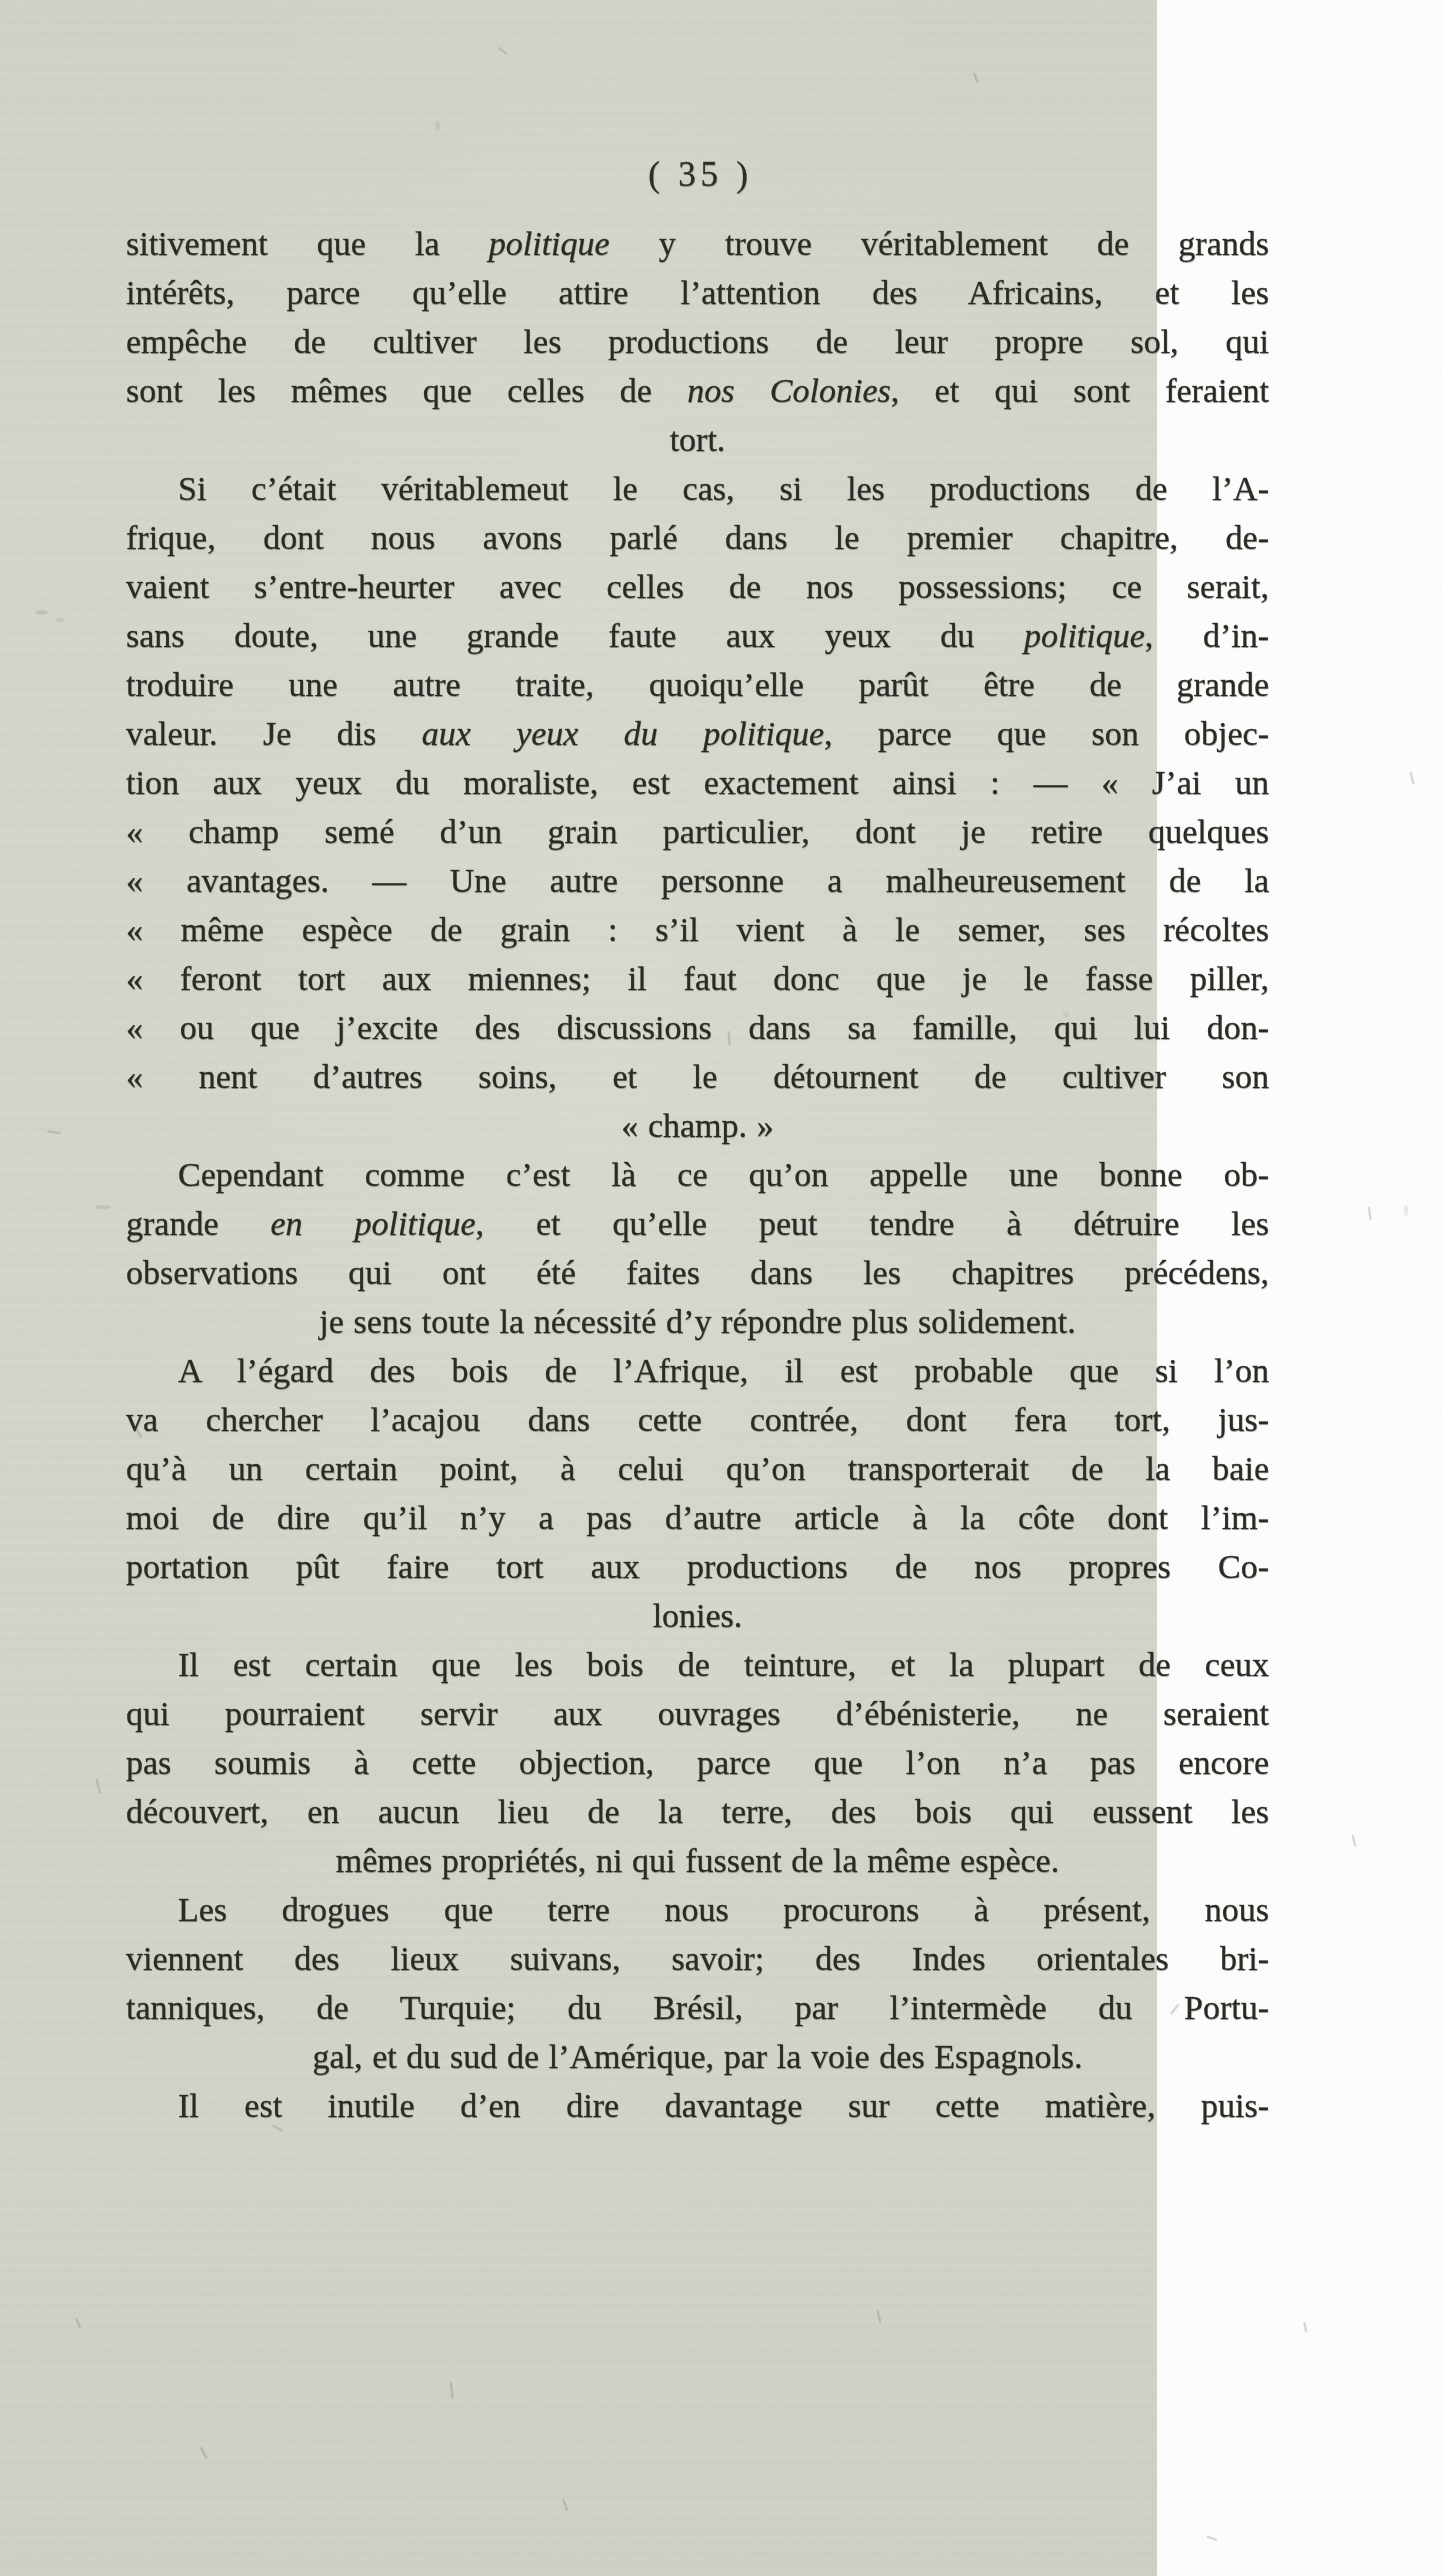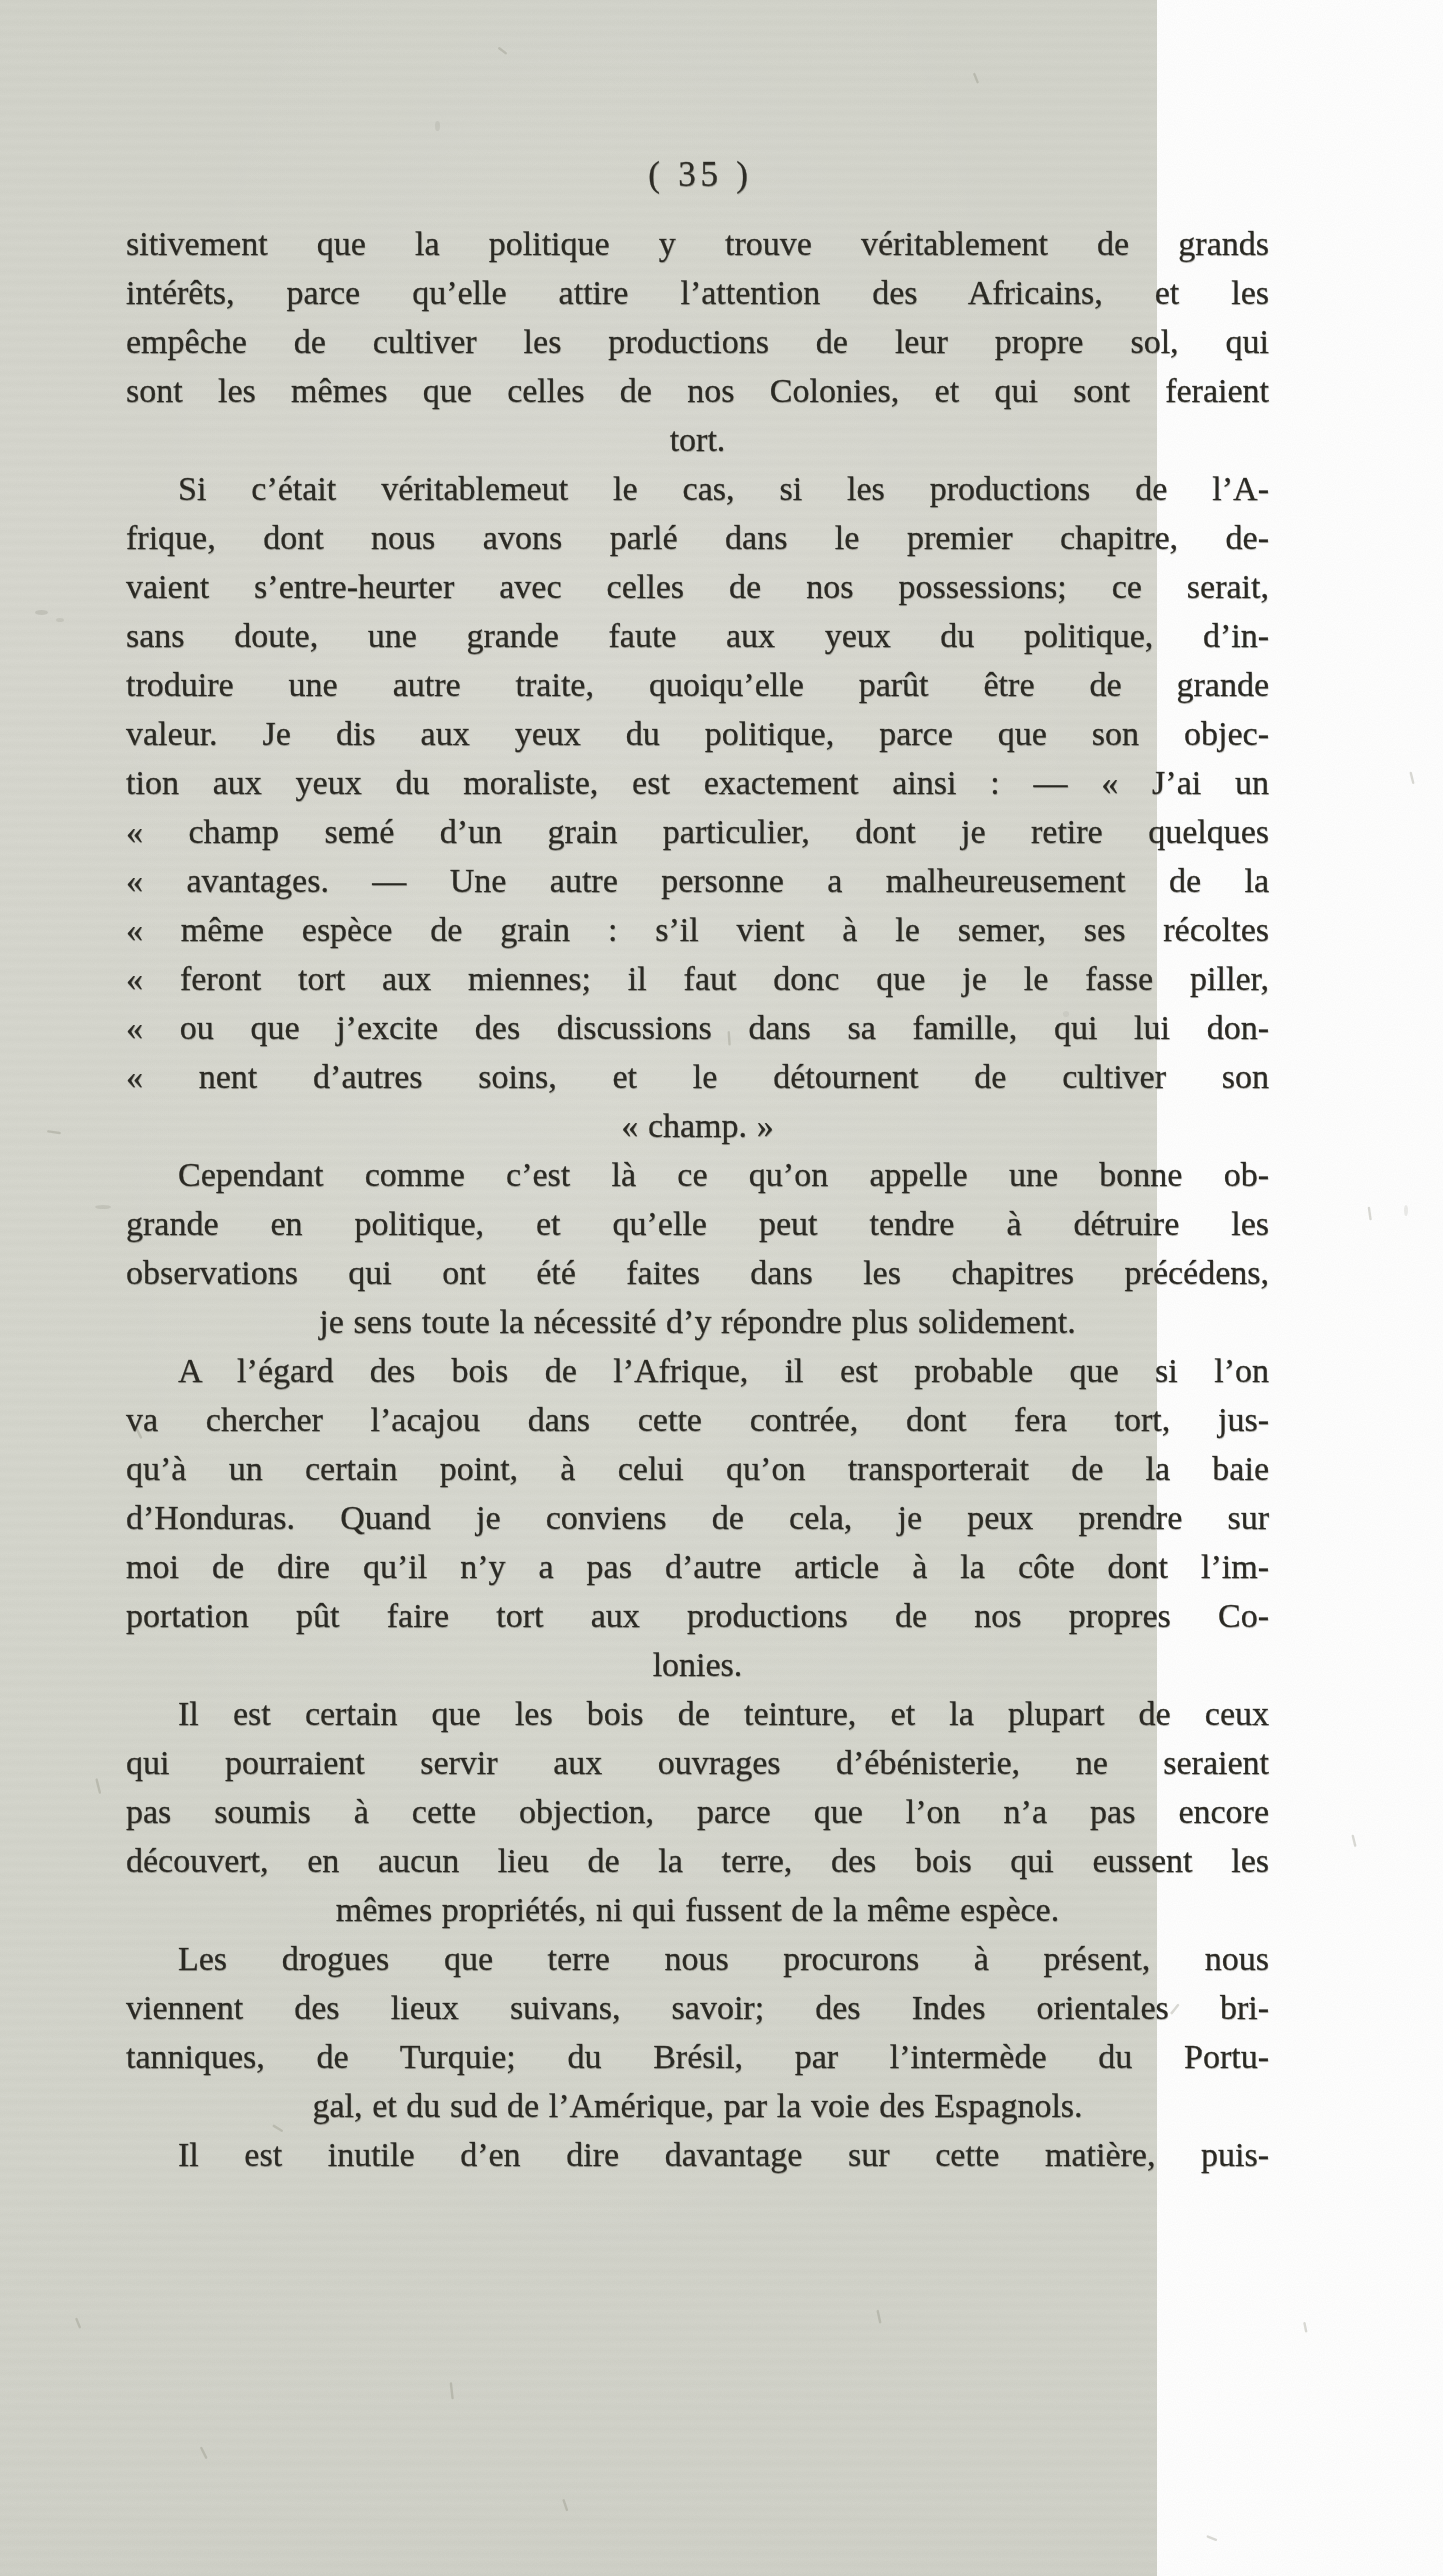--- a/index.html
+++ b/index.html
@@ -36,21 +36,21 @@
     font-size: 34px;
     line-height: 49px;
     color: #2b2a24;
     text-shadow: 0.5px 0.7px 0.8px rgba(55,53,45,0.38);
     -webkit-text-stroke: 0.3px rgba(43,42,36,0.72);
     word-spacing: 1.2px;
   }
   .line { text-align: center; }
   .line.just { text-align: justify; text-align-last: justify; }
   .line.ind { text-indent: 52px; }
-  .it { }
+  .it { font-style: italic; }
   .speck {
     position: absolute;
     background: rgba(72,72,58,0.30);
     border-radius: 50%;
     pointer-events: none;
   }
 </style>
 </head>
 <body>
 
@@ -106,21 +106,20 @@
       <div class="line just"><span>« ou que j’excite des discussions dans sa famille, qui lui don-</span></div>
       <div class="line just"><span>« nent d’autres soins, et le détournent de cultiver son</span></div>
       <div class="line"><span>« champ. »</span></div>
       <div class="line ind just"><span>Cependant comme c’est là ce qu’on appelle une bonne ob-</span></div>
       <div class="line just"><span>grande </span><span class="it">en politique</span><span>, et qu’elle peut tendre à détruire les</span></div>
       <div class="line just"><span>observations qui ont été faites dans les chapitres précédens,</span></div>
       <div class="line"><span>je sens toute la nécessité d’y répondre plus solidement.</span></div>
       <div class="line ind just"><span>A l’égard des bois de l’Afrique, il est probable que si l’on</span></div>
       <div class="line just"><span>va chercher l’acajou dans cette contrée, dont fera tort, jus-</span></div>
       <div class="line just"><span>qu’à un certain point, à celui qu’on transporterait de la baie</span></div>
-      <div class="line just"><span>d’Honduras. Quand je conviens de cela, je peux prendre sur</span></div>
       <div class="line just"><span>moi de dire qu’il n’y a pas d’autre article à la côte dont l’im-</span></div>
       <div class="line just"><span>portation pût faire tort aux productions de nos propres Co-</span></div>
       <div class="line"><span>lonies.</span></div>
       <div class="line ind just"><span>Il est certain que les bois de teinture, et la plupart de ceux</span></div>
       <div class="line just"><span>qui pourraient servir aux ouvrages d’ébénisterie, ne seraient</span></div>
       <div class="line just"><span>pas soumis à cette objection, parce que l’on n’a pas encore</span></div>
       <div class="line just"><span>découvert, en aucun lieu de la terre, des bois qui eussent les</span></div>
       <div class="line"><span>mêmes propriétés, ni qui fussent de la même espèce.</span></div>
       <div class="line ind just"><span>Les drogues que terre nous procurons à présent, nous</span></div>
       <div class="line just"><span>viennent des lieux suivans, savoir; des Indes orientales bri-</span></div>

